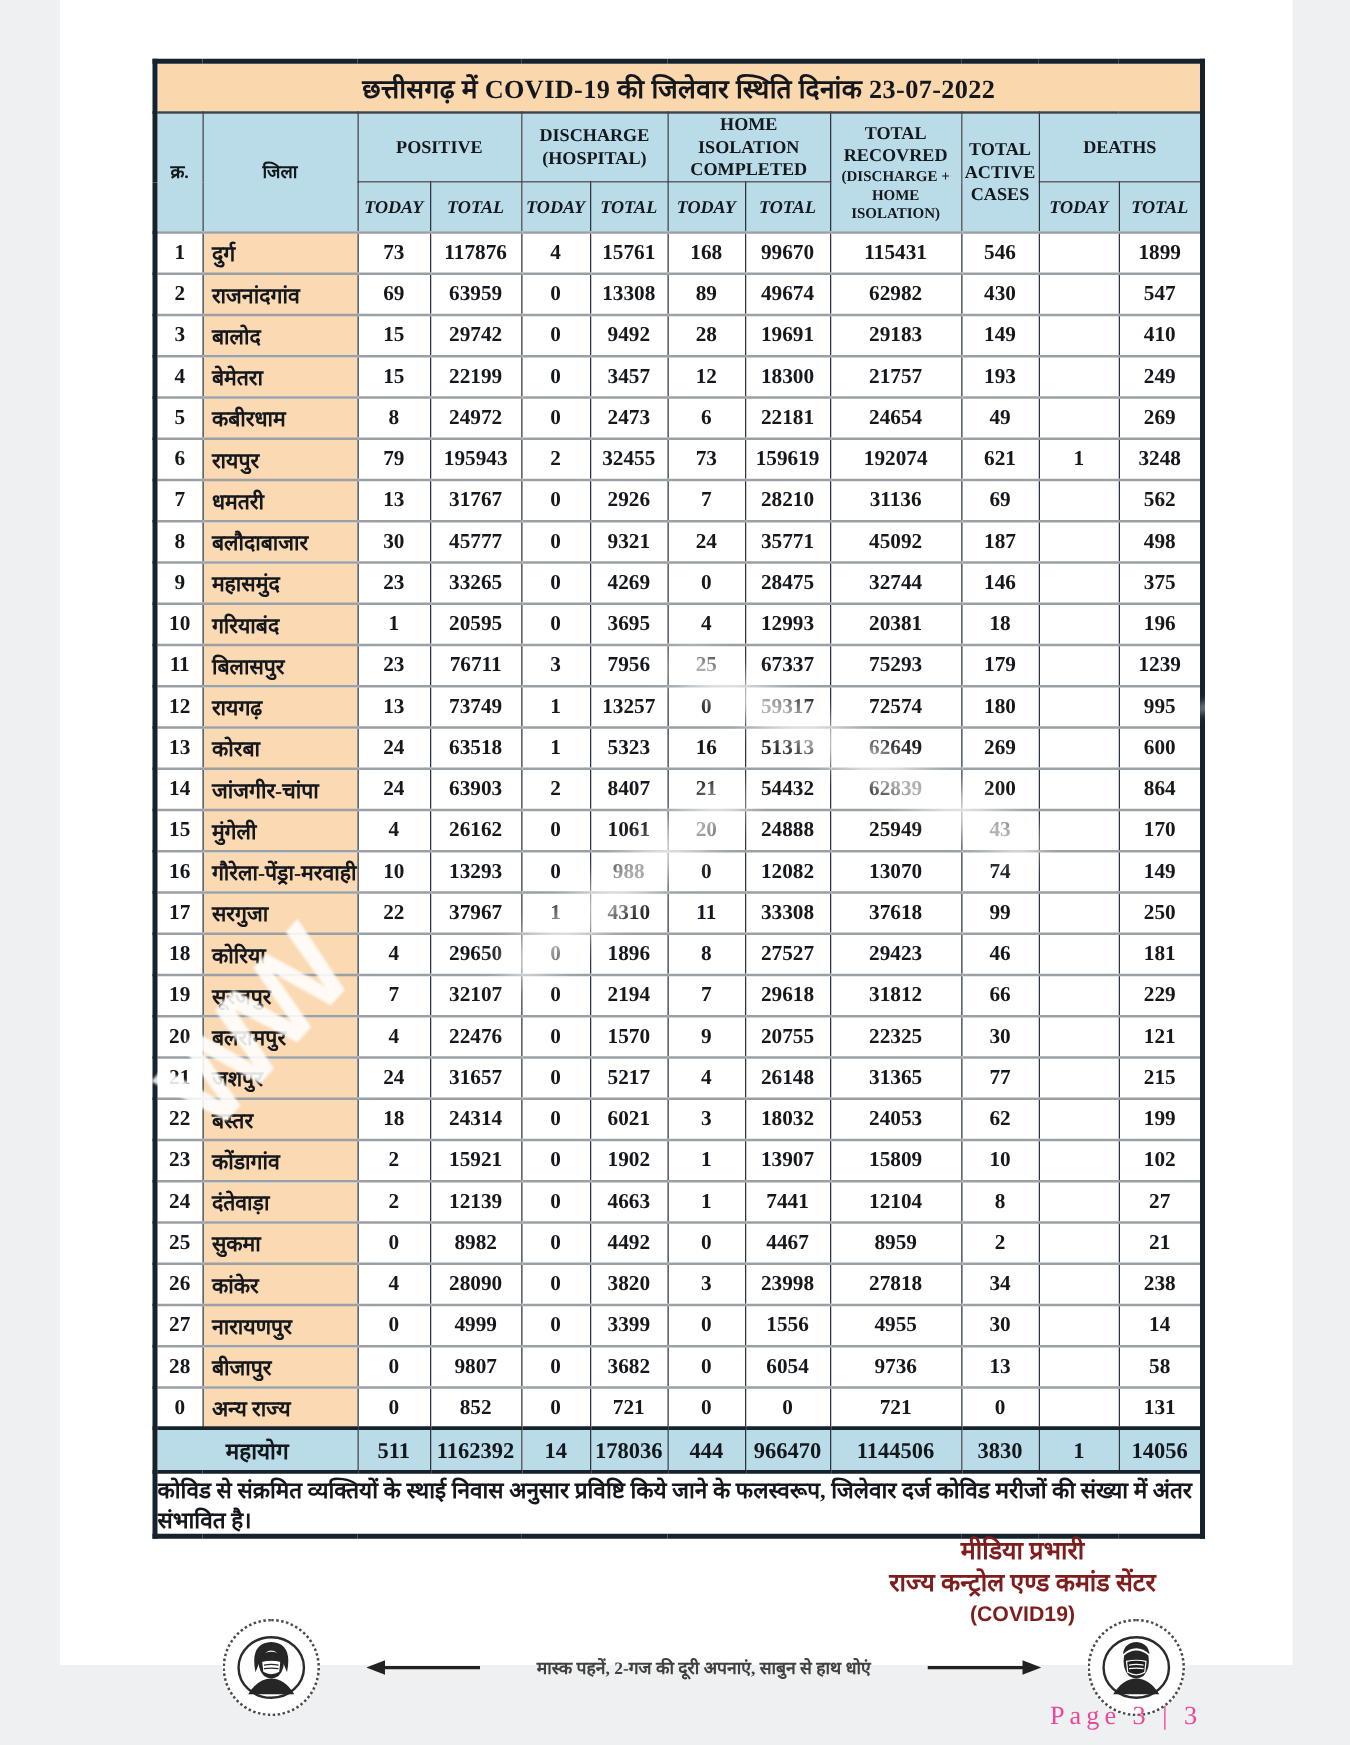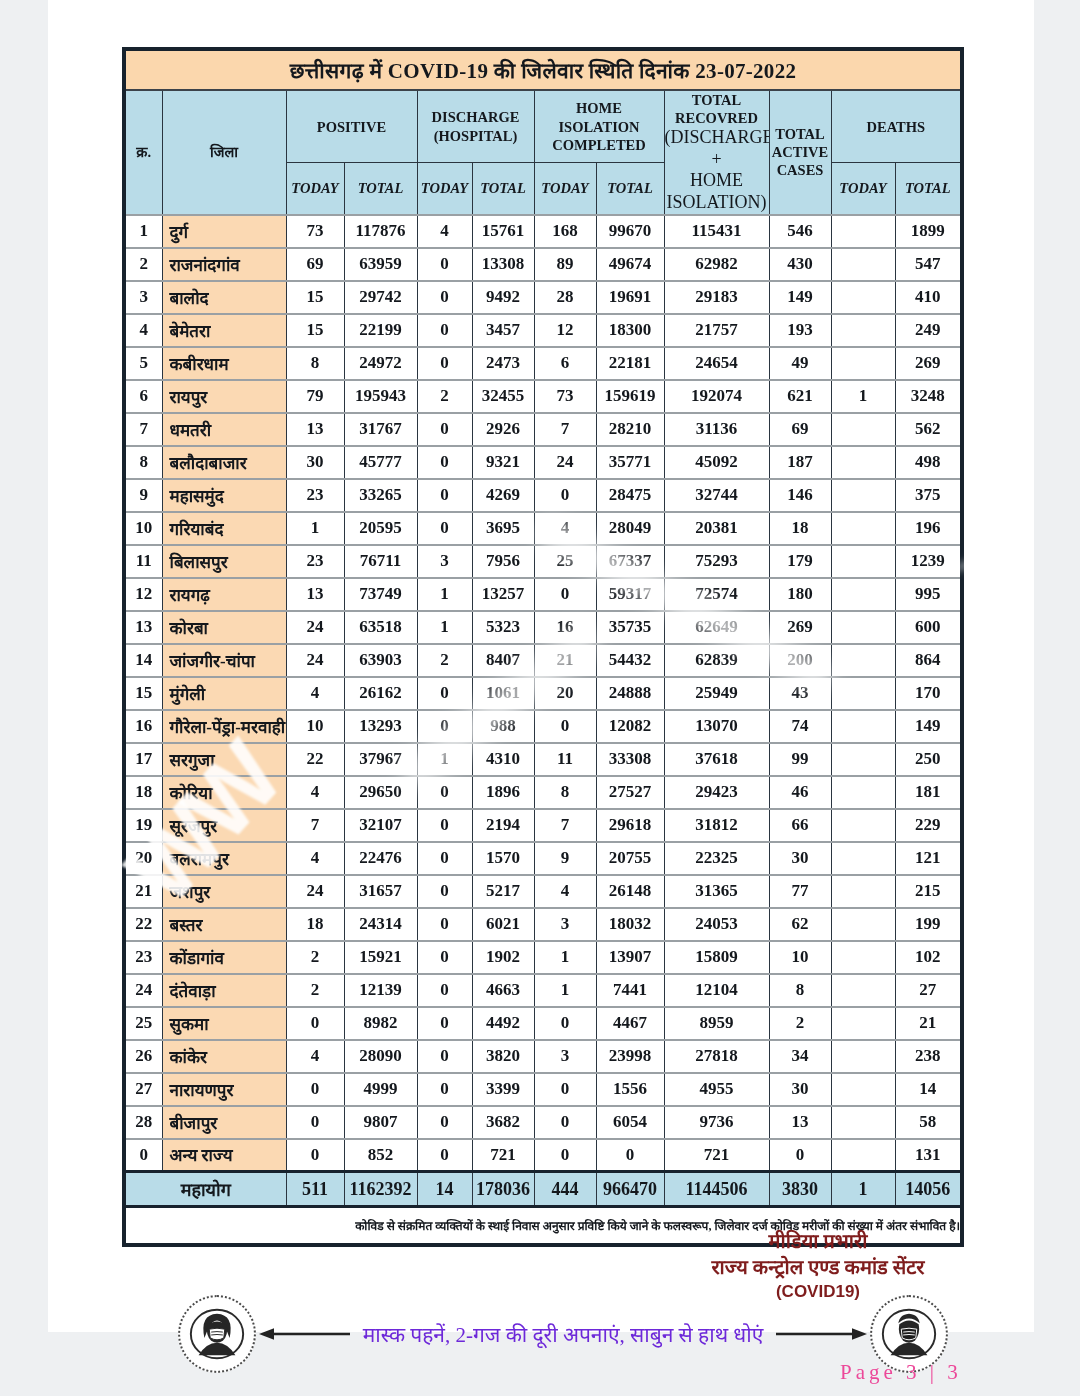--- a/index.html
+++ b/index.html
@@ -22,21 +22,21 @@
     border-bottom:2px solid #3c434a;
   }
   
   thead th{
     background:#b9dce8;border:1px solid #2a3540;
     font-weight:bold;text-align:center;vertical-align:middle;
     font-size:14.5px;line-height:1.25;
   }
   .tier1 th{height:54px;}
   .tier2 th{height:40px;font-style:italic;}
-  .hdr-sub{font-size:18px;line-height:1.2;font-weight:normal;}
+  .hdr-sub{font-size:12px;line-height:1.2;font-weight:bold;}
   .pre{white-space:pre-line;}
   
   tbody td{
     border-left:1px solid #2a3540;border-right:1px solid #2a3540;
     border-top:2px solid #9aa0a4;
     height:33px;vertical-align:middle;text-align:center;
     font-size:17px;font-weight:bold;background:#ffffff;
   }
   tbody td.c-district{
     background:#fbd9b3;text-align:left;padding-left:7px;
@@ -44,42 +44,42 @@
   }
   
   .total-row td{
     background:#b9dce8;height:35px;font-size:18px;font-weight:bold;
     border-top:3px solid #17222d;border-bottom:3px solid #17222d;
     border-left:1px solid #2a3540;border-right:1px solid #2a3540;
     text-align:center;vertical-align:middle;
   }
   
   .footnote-cell{
-    background:#ffffff;height:38px;text-align:right;vertical-align:middle;
-    font-size:12px;font-weight:bold;
+    background:#ffffff;height:38px;text-align:left;vertical-align:middle;
+    font-size:18px;font-weight:bold;
   }
   
   .signature{
     position:absolute;left:600px;top:1228px;width:340px;text-align:center;
     color:#7f1d1d;font-weight:bold;
   }
   .sig-l1{font-size:20px;line-height:26px;}
   .sig-l2{font-size:20px;line-height:26px;}
   .sig-l3{font-size:17px;line-height:24px;font-family:"Liberation Sans",sans-serif;}
   
   .mask-banner{
     position:absolute;left:130px;top:1288px;width:770px;height:92px;
     display:flex;align-items:center;justify-content:space-between;
   }
   .mask-badge{
     width:74px;height:74px;border:2px dotted #4a4a4a;border-radius:50%;
     display:flex;align-items:center;justify-content:center;background:#fff;flex:0 0 auto;
   }
   .banner-text{
-    font-size:21px;font-weight:normal;color:#6d28d9;white-space:nowrap;
+    font-size:14px;font-weight:bold;color:#404040;white-space:nowrap;
     padding:0 10px;
   }
   .arrow{flex:0 0 auto;display:block;}
   
   .page-label{
     position:absolute;left:792px;top:1360px;
     font-size:21px;color:#ec4899;letter-spacing:4px;font-weight:normal;
   }
   
   .wm{position:absolute;pointer-events:none;z-index:6;}
@@ -284,21 +284,21 @@
             <td class="c-deaths-total">375</td>
           </tr>
           <tr>
             <td class="c-sno">10</td>
             <td class="c-district">गरियाबंद</td>
             <td class="c-positive-today">1</td>
             <td class="c-positive-total">20595</td>
             <td class="c-discharge-today">0</td>
             <td class="c-discharge-total">3695</td>
             <td class="c-home-today">4</td>
-            <td class="c-home-total">28049</td>
+            <td class="c-home-total">12993</td>
             <td class="c-recovered">20381</td>
             <td class="c-active">18</td>
             <td class="c-deaths-today"></td>
             <td class="c-deaths-total">196</td>
           </tr>
           <tr>
             <td class="c-sno">11</td>
             <td class="c-district">बिलासपुर</td>
             <td class="c-positive-today">23</td>
             <td class="c-positive-total">76711</td>
@@ -326,21 +326,21 @@
             <td class="c-deaths-total">995</td>
           </tr>
           <tr>
             <td class="c-sno">13</td>
             <td class="c-district">कोरबा</td>
             <td class="c-positive-today">24</td>
             <td class="c-positive-total">63518</td>
             <td class="c-discharge-today">1</td>
             <td class="c-discharge-total">5323</td>
             <td class="c-home-today">16</td>
-            <td class="c-home-total">35735</td>
+            <td class="c-home-total">51313</td>
             <td class="c-recovered">62649</td>
             <td class="c-active">269</td>
             <td class="c-deaths-today"></td>
             <td class="c-deaths-total">600</td>
           </tr>
           <tr>
             <td class="c-sno">14</td>
             <td class="c-district">जांजगीर-चांपा</td>
             <td class="c-positive-today">24</td>
             <td class="c-positive-total">63903</td>

